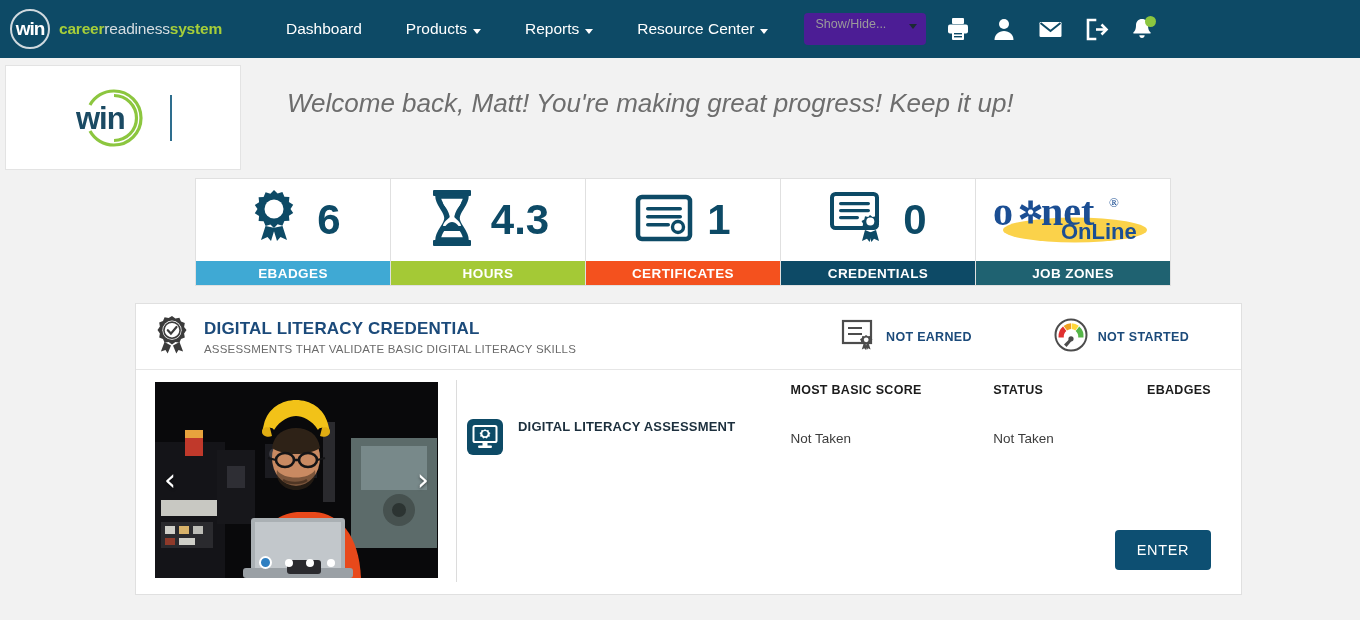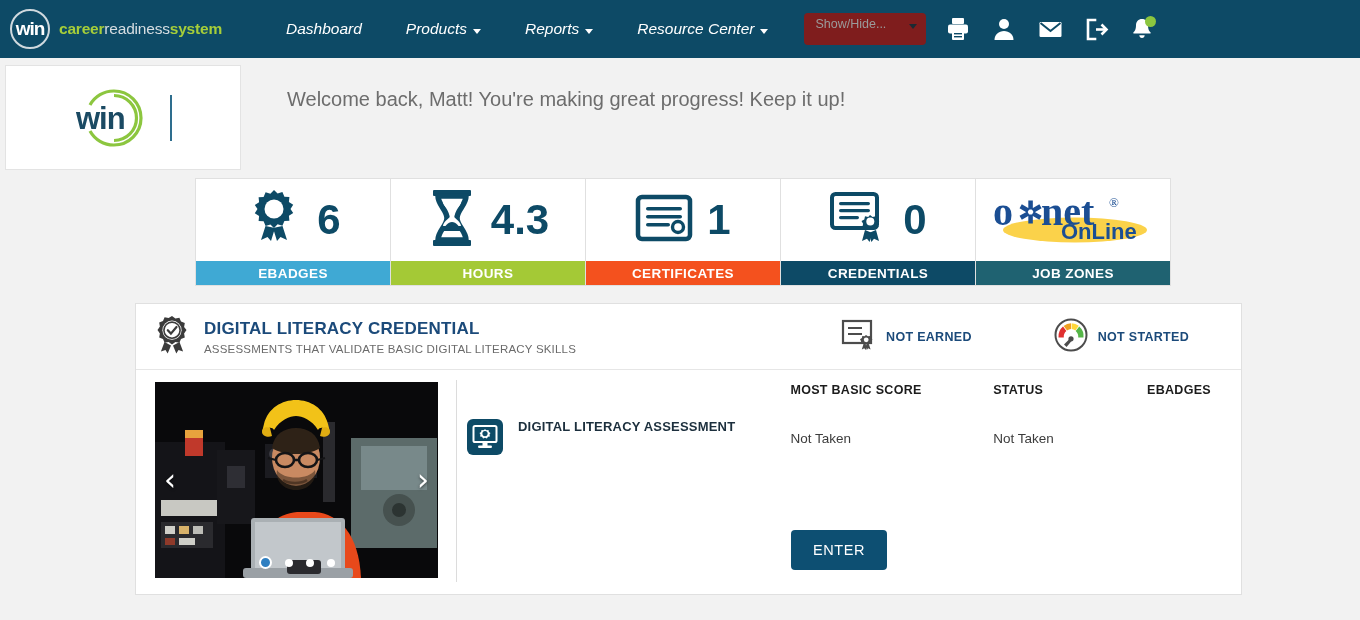--- a/index.html
+++ b/index.html
@@ -24,35 +24,35 @@
     width:40px; height:40px; border-radius:50%;
     border:2px solid #cfd9de;
     display:flex; align-items:center; justify-content:center;
     font-size:19px; font-weight:bold; color:#fff; letter-spacing:-1px;
     font-family:"Liberation Sans", sans-serif;
   }
   .brand-text { font-size:15.5px; letter-spacing:-0.2px; white-space:nowrap; }
   .bt-green { color:#a6ce39; font-weight:bold; }
   .bt-grey  { color:#d6dde1; font-weight:normal; }
 
-  .nav-links { display:flex; align-items:flex-start; margin-left:42px;font-style:italic; }
+  .nav-links { display:flex; align-items:flex-start; margin-left:42px; }
   .nav-link {
     color:#ffffff; font-size:15.5px; padding:6px 22px;
     white-space:nowrap; cursor:pointer; text-decoration:none;
     display:flex; align-items:center; gap:6px;
   }
   .caret {
     width:0;height:0;border-left:4.5px solid transparent;
     border-right:4.5px solid transparent;border-top:5px solid #ffffff;
     display:inline-block; position:relative; top:2px;
   }
 
   .showhide {
     margin-left:14px; width:122px; height:32px;
-    background:#7f1d1d; border-radius:4px;
+    background:#4c1d95; border-radius:4px;
     display:flex; align-items:center; justify-content:space-between;
     padding:0 9px 10px 11px; cursor:pointer;
   }
   .showhide span { color:#9b9b9b; font-size:12.5px; }
   .showhide .caret { border-top-color:#1b2a33; }
 
   .nav-icons { display:flex; align-items:center; gap:6px; margin-left:12px; }
   .nav-icon {
     width:40px;height:40px;display:flex;align-items:center;justify-content:center;
     cursor:pointer; position:relative;
@@ -72,22 +72,22 @@
   }
   .logo-inner { display:flex; align-items:center; gap:0px; }
   .logo-circle { position:relative; width:104px; height:66px; }
   .logo-circle svg { position:absolute; left:0; top:0; }
   .logo-div { width:2px; height:46px; background:#2e6e8e; margin:0 11px 0 2px; }
   .logo-lines {
     font-size:11.5px; line-height:14.5px; color:#1b4a63;
     font-family:"Liberation Sans", sans-serif;
   }
   .welcome-msg {
-    font-size:20px; color:#6d6d6d; font-weight:normal;
-    margin:30px 8px 0 46px; white-space:nowrap;
+    font-size:26px; color:#6d6d6d; font-weight:normal;
+    margin:30px 8px 0 46px; white-space:nowrap;font-style:italic;
   }
 
   
   .tiles { display:flex; margin:8px 0 0 195px; }
   .tile {
     width:196px; background:#ffffff; border:1px solid #e0e0e0;
     margin-right:-1px; display:flex; flex-direction:column;
   }
   .tile-body {
     height:82px; display:flex; align-items:center; justify-content:center;
@@ -149,21 +149,21 @@
     font-size:12.5px; font-weight:bold; color:#1c1c1c; letter-spacing:0.3px;
     padding:3px 0 20px 0; text-align:left; white-space:nowrap;
   }
   .tbl td { font-size:13.5px; color:#3c3c3c; padding:2px 0; vertical-align:middle; }
   .col-name { width:362px; }
   .col-score { width:218px; }
   .col-status { width:176px; }
   .col-badges { text-align:right !important; }
   .asmt-cell { display:flex; align-items:flex-start; gap:15px; }
   .asmt-name { font-size:13px; font-weight:bold; color:#1c2f3d; letter-spacing:0.2px; }
-  .enter-row { display:flex; justify-content:center; margin-top:70px; }
+  .enter-row { display:flex; justify-content:flex-end; margin-top:70px; }
   .enter-btn {
     background:#0d4f72; color:#ffffff; border:none; border-radius:4px;
     font-size:14.5px; letter-spacing:0.6px; padding:0 22px; height:40px;
     cursor:pointer; font-family:"Liberation Sans", sans-serif;
   }
 </style>
 </head>
 <body>
 
 <div class="navbar">

